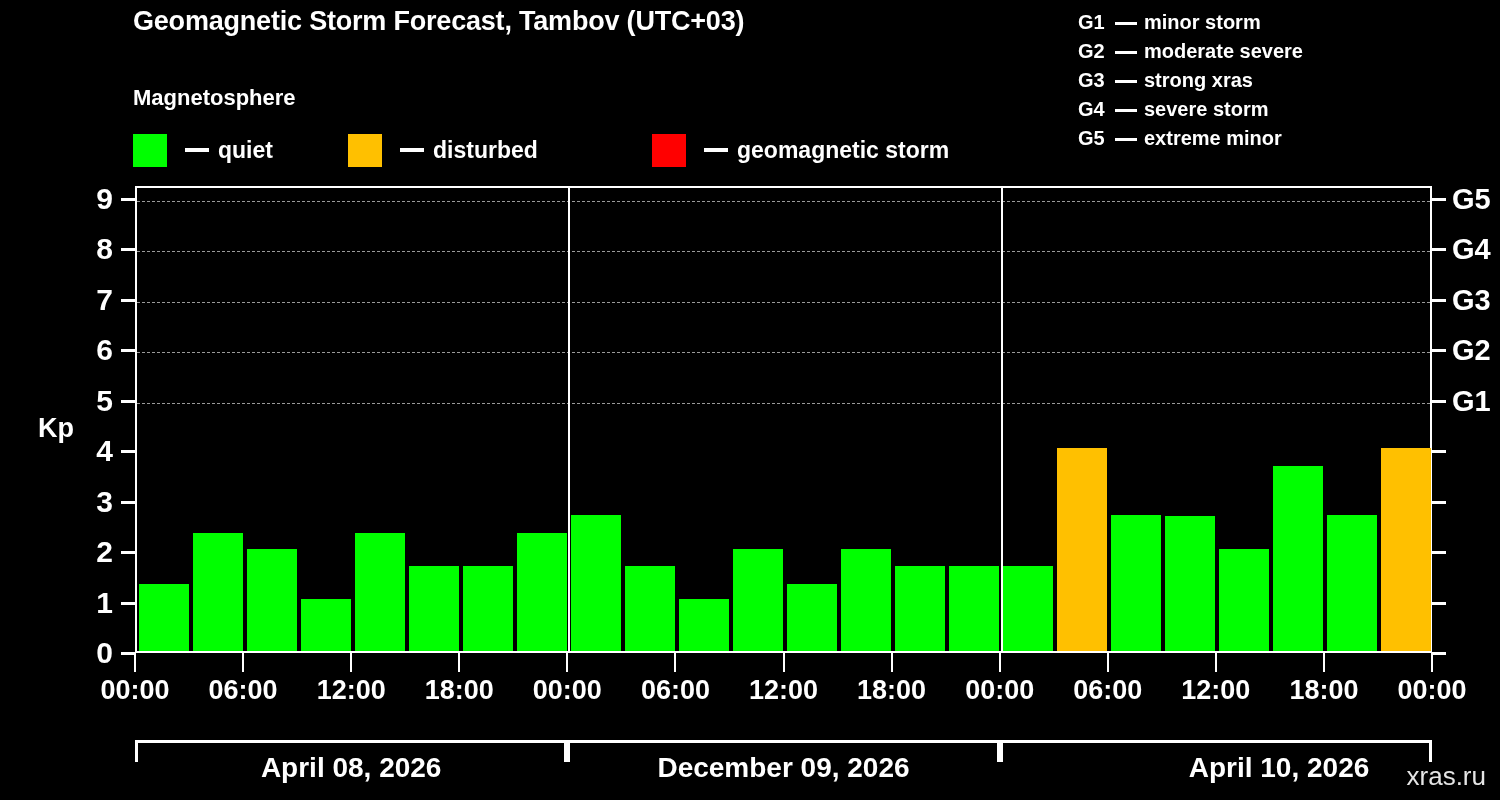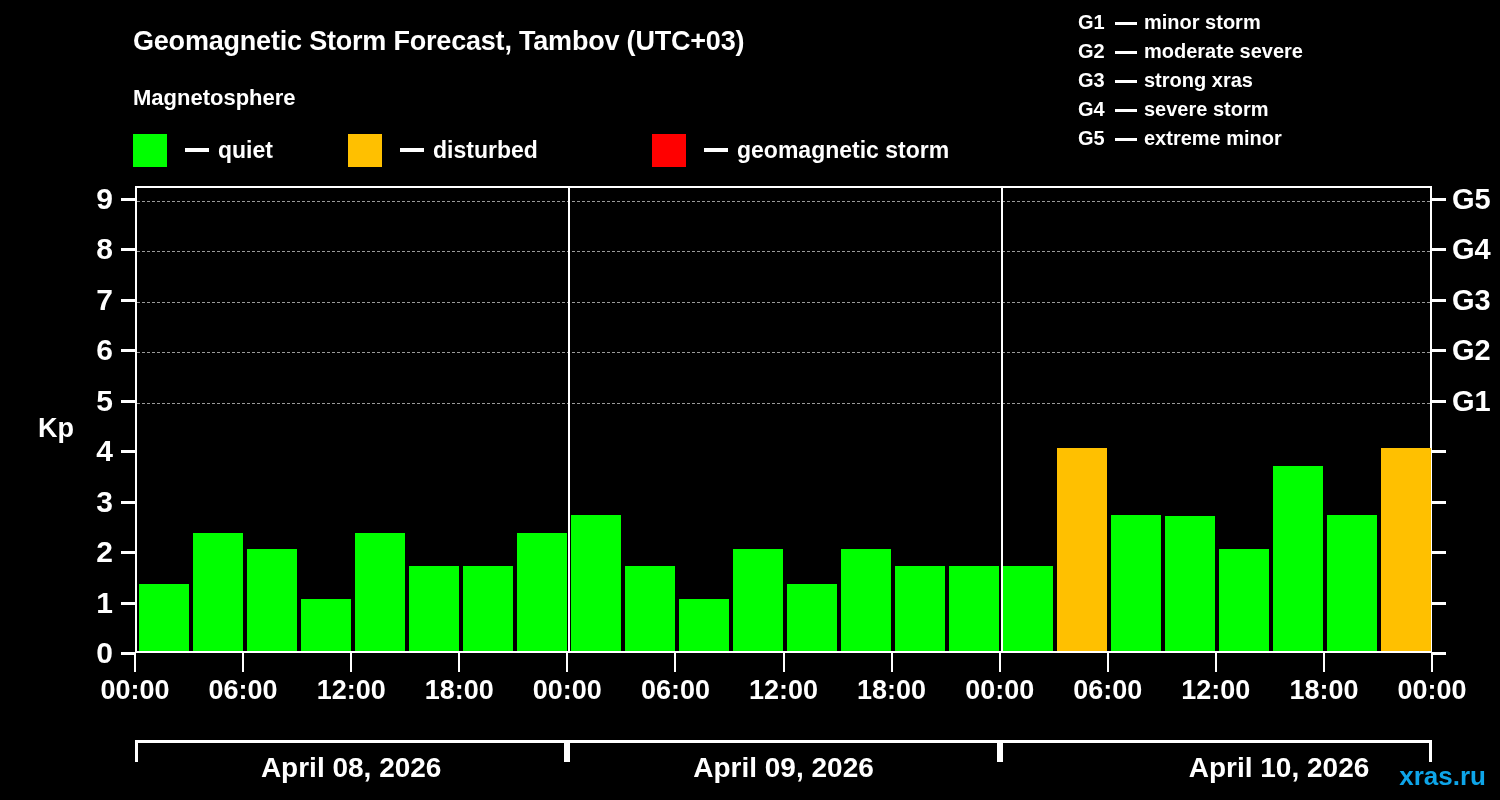--- a/index.html
+++ b/index.html
@@ -4,21 +4,21 @@
 <style>
   html,body{margin:0;padding:0;}
   body{
     width:1500px;height:800px;background:#000;overflow:hidden;
     font-family:"Liberation Sans",sans-serif;color:#fff;position:relative;
   }
   .root{position:absolute;inset:0;}
 
   
   .title{
-    position:absolute;left:133px;top:26px;
+    position:absolute;left:133px;top:6px;
     font-size:27px;font-weight:bold;letter-spacing:-0.2px;white-space:nowrap;
   }
   .subtitle{
     position:absolute;left:133px;top:85px;
     font-size:22px;font-weight:bold;white-space:nowrap;
   }
   .legend{position:absolute;left:133px;top:133px;height:34px;}
   .legend-item{position:absolute;top:0;display:flex;align-items:center;height:34px;white-space:nowrap;}
   .legend-sw{width:34px;height:33px;display:inline-block;}
   .legend-dash{
@@ -76,21 +76,21 @@
   .daybar{position:absolute;top:740px;height:22px;}
   .daybar .hline{position:absolute;left:0;right:0;top:0;height:3px;background:#fff;}
   .daybar .cap{position:absolute;top:0;width:3px;height:22px;background:#fff;}
   .daybar .cap.l{left:0;} .daybar .cap.r{right:0;}
   .daylab{
     position:absolute;top:752px;font-size:28px;font-weight:bold;
     transform:translateX(-50%);white-space:nowrap;
   }
 
   .watermark{
-    position:absolute;right:14px;bottom:8px;font-size:26px;font-weight:bold;color:#0ea5e9;
+    position:absolute;right:14px;bottom:8px;font-size:26px;font-weight:normal;color:#e5e5e5;
   }
 </style>
 </head>
 <body>
 
 <div class="root">
 
   <div class="title">Geomagnetic Storm Forecast, Tambov (UTC+03)</div>
   <div class="subtitle">Magnetosphere</div>
 
@@ -234,21 +234,21 @@
         <div class="hline"></div>
         <div class="cap l"></div>
         <div class="cap r"></div>
       </div>
       <div class="daylab" style="left: 351.167px;">April 08, 2026</div>
       <div class="daybar" style="left: 567.333px; width: 432.333px;">
         <div class="hline"></div>
         <div class="cap l"></div>
         <div class="cap r"></div>
       </div>
-      <div class="daylab" style="left: 783.5px;">April 09, 2026</div>
+      <div class="daylab" style="left: 783.5px;">December 09, 2026</div>
       <div class="daybar" style="left: 999.667px; width: 432.333px;">
         <div class="hline"></div>
         <div class="cap l"></div>
         <div class="cap r"></div>
       </div>
       <div class="daylab" style="left: 1279px;">April 10, 2026</div>
     </div>
 
   <div class="watermark">xras.ru</div>
 </div>

